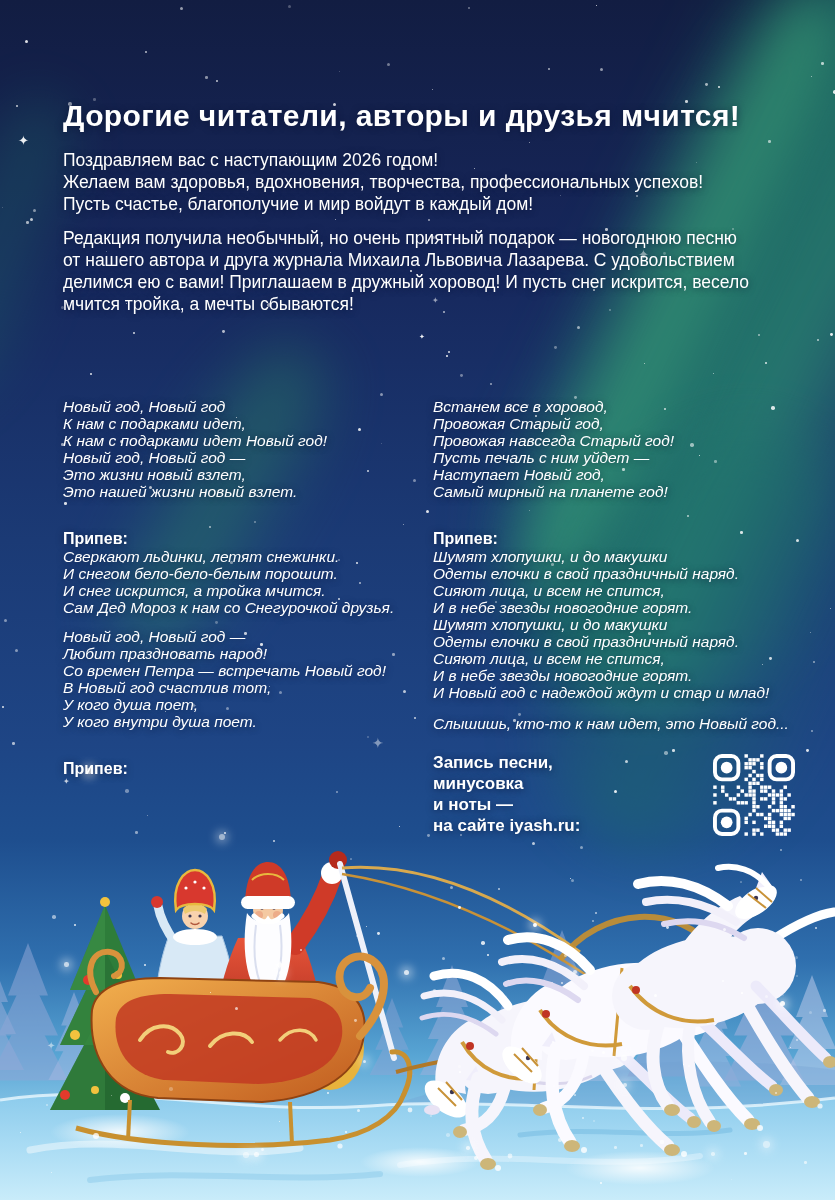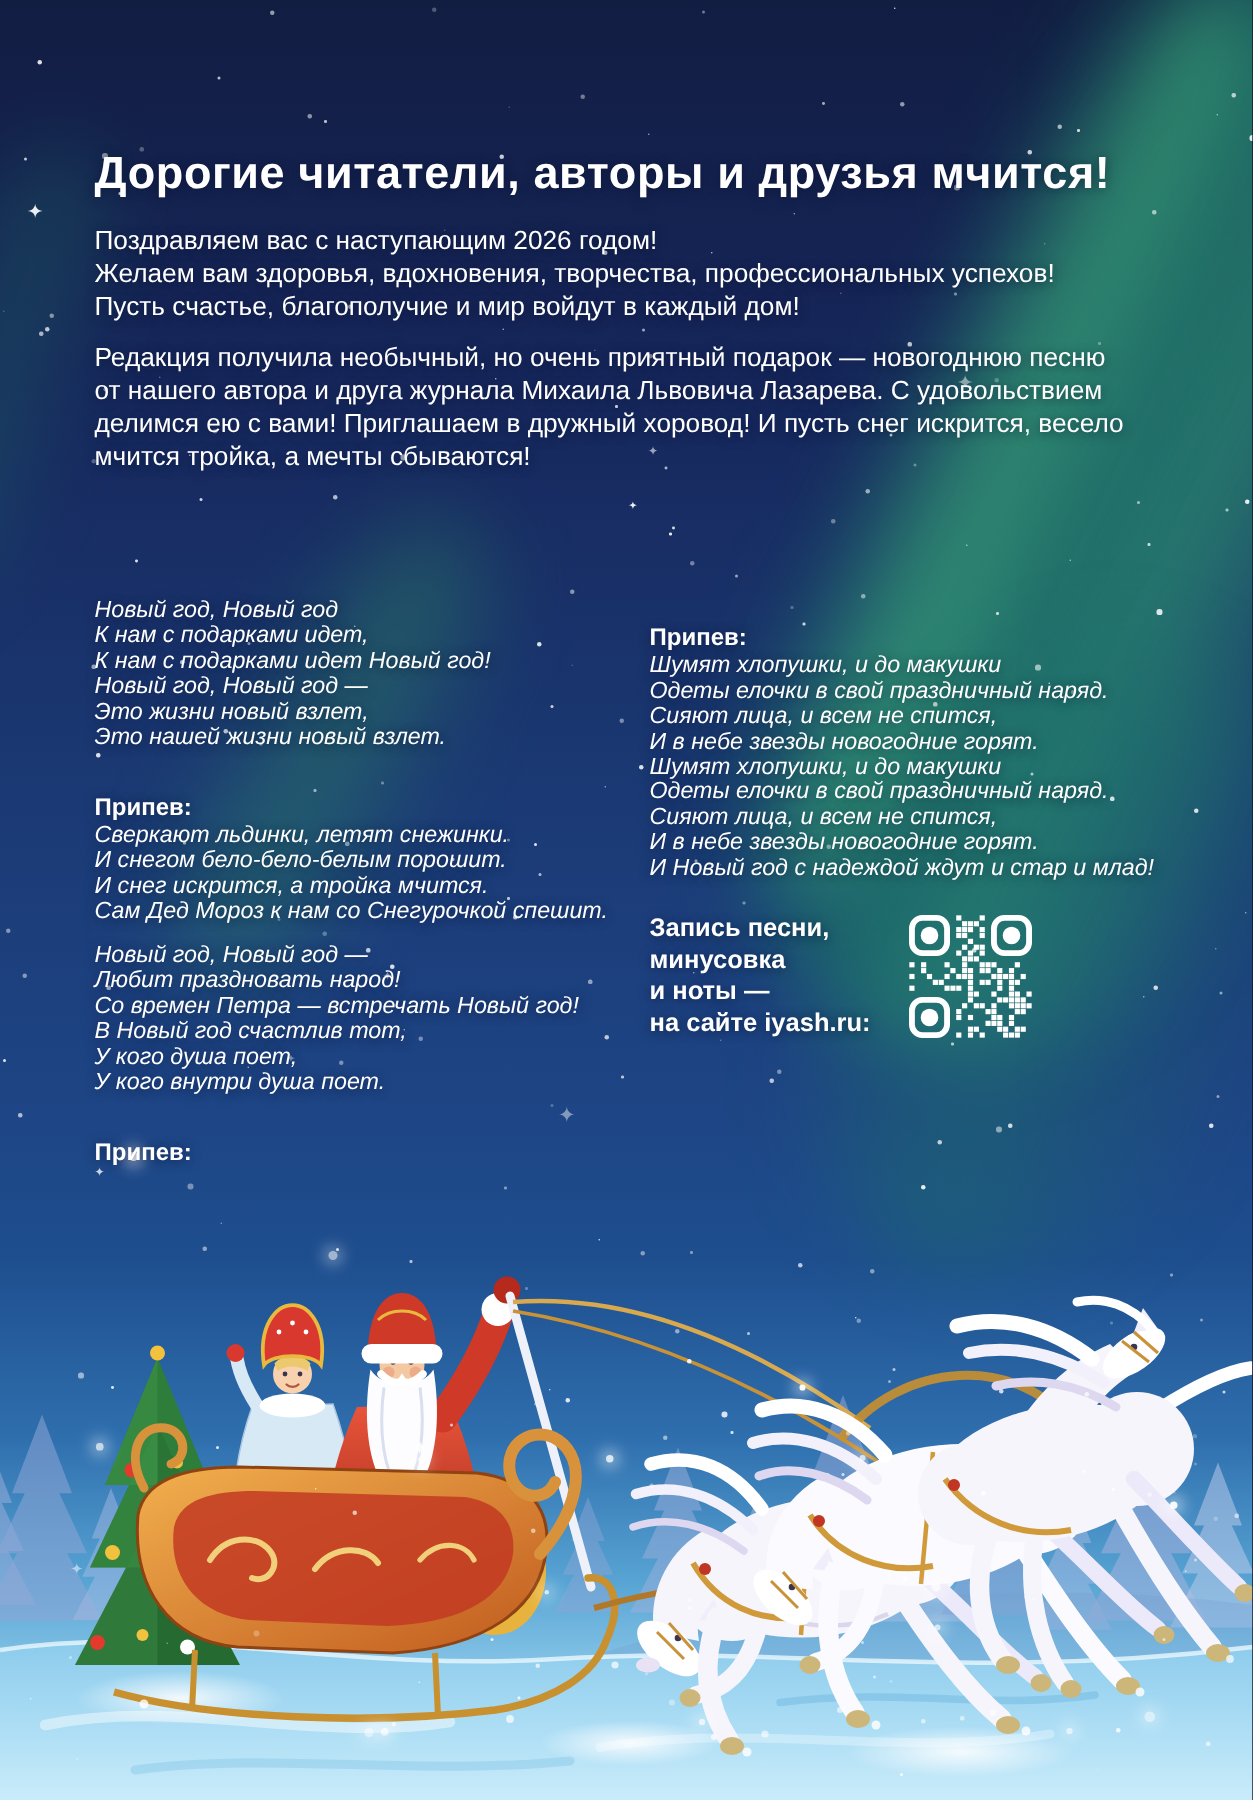--- a/index.html
+++ b/index.html
@@ -29,21 +29,21 @@
   .para{position:absolute;left:63px;right:44px;margin:0;font-size:17.5px;line-height:22px;white-space:pre-line;font-weight:normal;}
   .intro{top:149px;}
   .gift{top:227px;}
   .song-head{position:absolute;left:0;right:16px;top:314px;text-align:center;}
   .song-title{font-size:28px;line-height:34px;font-weight:bold;font-style:italic;font-family:"DejaVu Sans",sans-serif;letter-spacing:.5px;}
   .song-credit{font-size:15px;margin-top:4px;font-weight:bold;font-style:italic;font-family:"DejaVu Sans",sans-serif;}
   .lyrics{position:absolute;left:63px;right:40px;top:399px;display:grid;grid-template-columns:352px 1fr;column-gap:18px;}
   .stanza{font-size:15.5px;line-height:16.9px;font-style:italic;white-space:pre-line;margin:0 0 12px 0;}
   .chorus-label{display:block;font-style:normal;font-weight:bold;font-size:16px;line-height:20px;}
   .outro{margin-top:14px;}
-  .qr-row{display:flex;margin-top:20px;}
+  .qr-row{display:flex;margin-top:20px;justify-content:space-between;}
   .qr-label{font-size:17px;line-height:21px;font-weight:bold;white-space:pre-line;}
   .qr{width:82px;height:82px;margin-left:26px;margin-top:2px;flex:none;}
 </style>
 </head>
 <body>
 
 <div class="poster">
 
   <div class="bg">
     <div class="aurora a1"></div>
@@ -568,45 +568,52 @@
         <div class="stanza"><span>Новый год, Новый год
 К нам с подарками идет,
 К нам с подарками идет Новый год!
 Новый год, Новый год —
 Это жизни новый взлет,
 Это нашей жизни новый взлет.</span></div>
         <div class="stanza">
           <span class="chorus-label">Припев:</span><span>Сверкают льдинки, летят снежинки.
 И снегом бело-бело-белым порошит.
 И снег искрится, а тройка мчится.
-Сам Дед Мороз к нам со Снегурочкой спешит.</span>
+Сам Дед Мороз к нам со Снегурочкой друзья.</span>
         </div>
         <div class="stanza"><span>Новый год, Новый год —
 Любит праздновать народ!
 Со времен Петра — встречать Новый год!
 В Новый год счастлив тот,
 У кого душа поет,
 У кого внутри душа поет.</span></div>
         <div class="stanza">
           <span class="chorus-label">Припев:</span>
         </div>
       </div>
 
       <div class="col">
+        <div class="stanza"><span>Встанем все в хоровод,
+Провожая Старый год,
+Провожая навсегда Старый год!
+Пусть печаль с ним уйдет —
+Наступает Новый год,
+Самый мирный на планете год!</span></div>
         <div class="stanza">
           <span class="chorus-label">Припев:</span><span>Шумят хлопушки, и до макушки
 Одеты елочки в свой праздничный наряд.
 Сияют лица, и всем не спится,
 И в небе звезды новогодние горят.
 Шумят хлопушки, и до макушки
 Одеты елочки в свой праздничный наряд.
 Сияют лица, и всем не спится,
 И в небе звезды новогодние горят.
 И Новый год с надеждой ждут и стар и млад!</span>
         </div>
+        <div class="stanza outro"><span>Слышишь, кто-то к нам идет, это Новый год...</span></div>
 
         <div class="qr-row">
           <div class="qr-label">Запись песни,
 минусовка
 и ноты —
 на сайте iyash.ru:</div>
           <svg id="qr" class="qr" viewBox="0 0 21 21">
               <rect x="8.06" y="0.06" width="0.88" height="0.88" fill="#fff"></rect>
               <rect x="12.06" y="0.06" width="0.88" height="0.88" fill="#fff"></rect>
               <rect x="9.06" y="1.06" width="0.88" height="0.88" fill="#fff"></rect>

